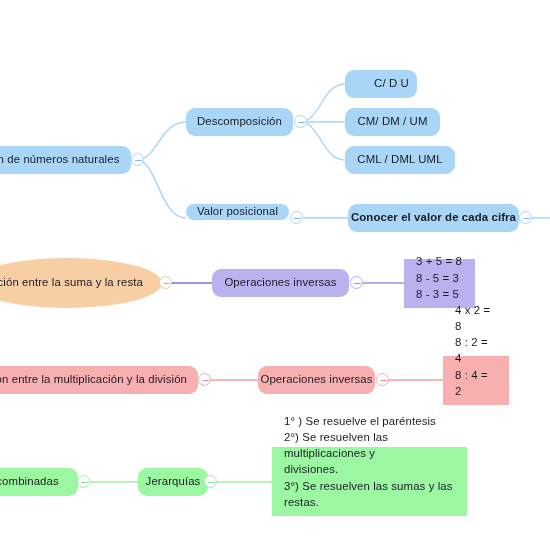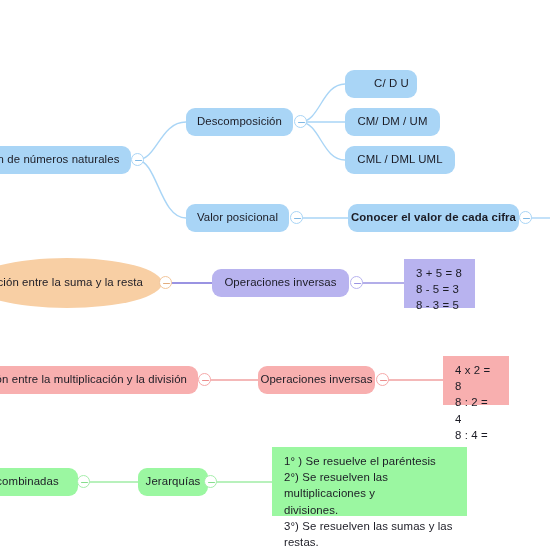--- a/index.html
+++ b/index.html
@@ -39,21 +39,21 @@
     border-radius: 9px;
     padding: 0 11px;
     justify-content: center;
   }
   .node.ellipse {
     border-radius: 50%;
     padding: 0 14px;
     justify-content: center;
   }
   .node.multiline {
-    align-items: flex-start;
+    align-items: flex-end;
     justify-content: flex-start;
     padding: 6px 12px;
     white-space: pre-line;
     line-height: 1.42;
   }
   .node .txt { display: block; }
 
   
   .c-blue   { background: #a9d5f6; }
   .c-orange { background: #f8cfa4; }
@@ -135,21 +135,21 @@
   </div>
 
   <div class="node rounded c-blue" style="left:345px; top:108px; width:95px; height:28px;">
     <span class="txt">CM/ DM / UM</span>
   </div>
 
   <div class="node rounded c-blue" style="left:345px; top:146px; width:110px; height:28px;">
     <span class="txt">CML / DML UML</span>
   </div>
 
-  <div class="node rounded c-blue" style="left:186px; top:204px; width:103px; height:28px;">
+  <div class="node rounded c-blue" style="left:186px; top:204px; width:103px; height:16px;">
     <span class="txt">Valor posicional</span>
   </div>
   <div class="toggle t-blue" style="left:290px; top:211px;"></div>
 
   <div class="node rounded c-blue" style="left:348px; top:204px; width:171px; height:28px;font-weight:bold;">
     <span class="txt">Conocer el valor de cada cifra</span>
   </div>
   <div class="toggle t-blue" style="left:519px; top:211px;"></div>
 
   <div class="node ellipse c-orange" style="left:-28px; top:258px; width:190px; height:50px;">

